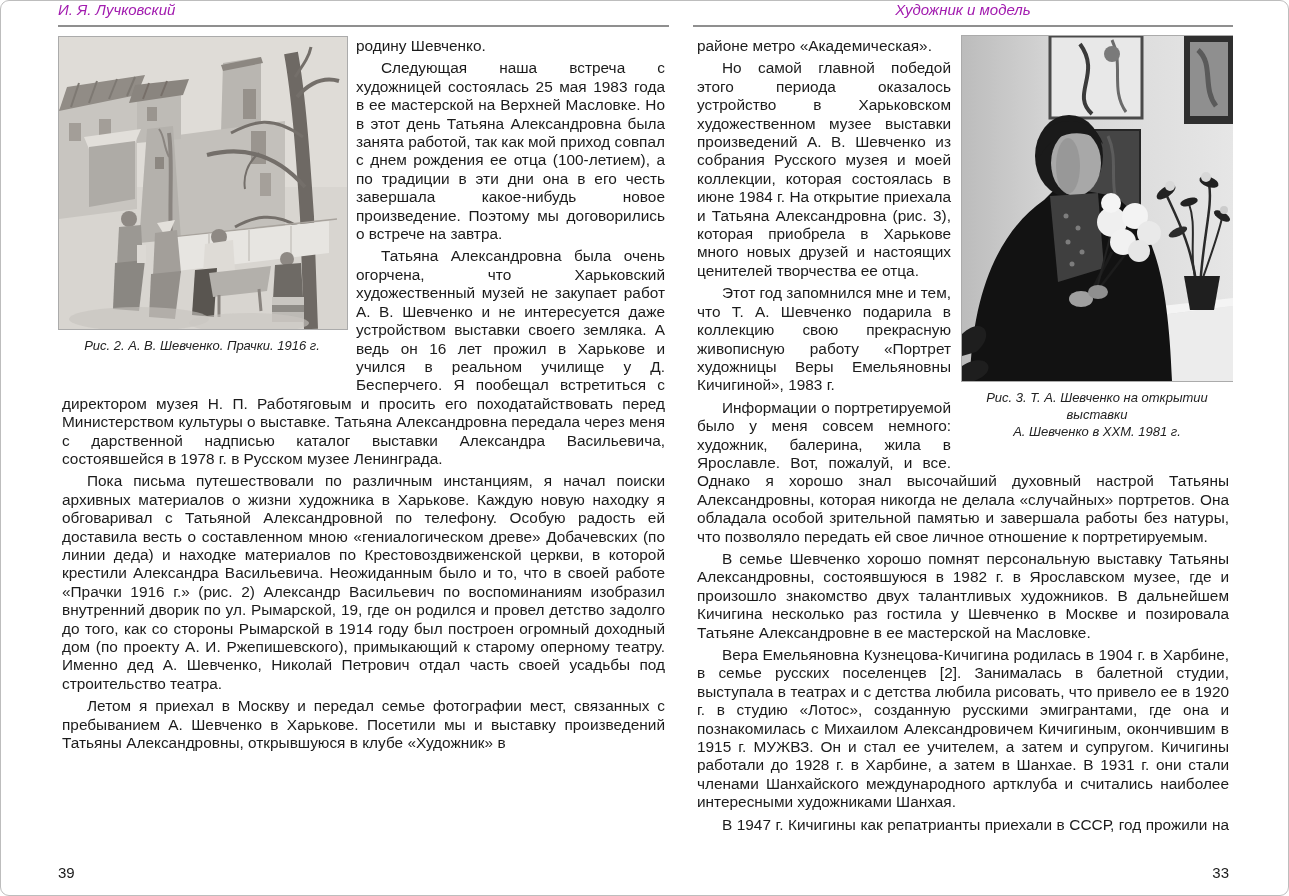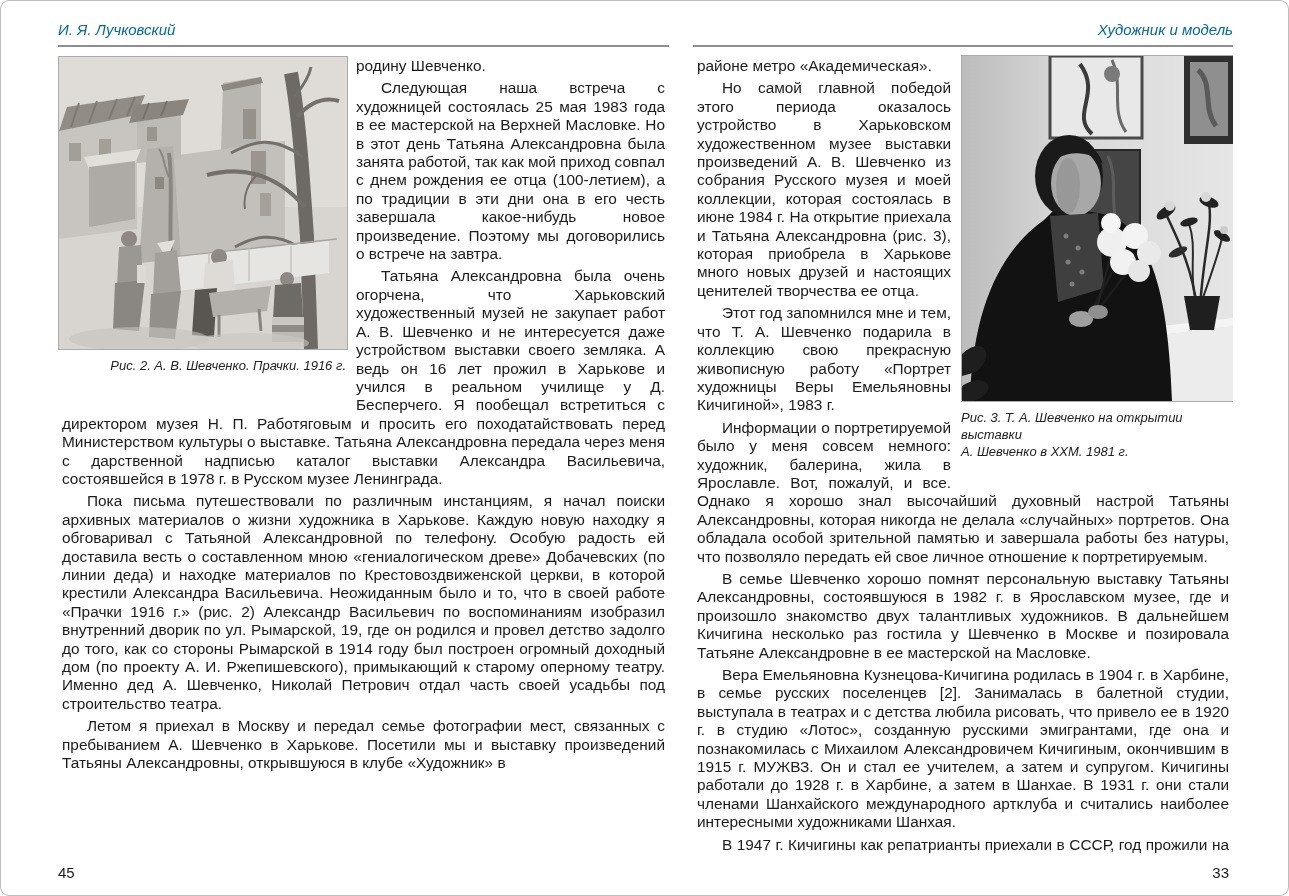--- a/index.html
+++ b/index.html
@@ -5,34 +5,34 @@
   html,body{margin:0;padding:0;background:#ffffff;}
   .spread{
     position:relative;width:1289px;height:896px;background:#ffffff;
     border:1px solid #bdbdbd;border-radius:9px;box-sizing:border-box;
     font-family:"Liberation Sans","DejaVu Sans",sans-serif;color:#1b1b1b;
     overflow:hidden;
   }
   .page{position:absolute;top:0;height:896px;}
   .page-left{left:57px;width:611px;}
   .page-right{left:692px;width:540px;}
-  .running-head{margin-top:20px;height:18px;font-style:italic;font-size:15px;color:#0369a1;}
-  .running-head.right{text-align:right;}
+  .running-head{height:18px;font-style:italic;font-size:15px;color:#a21caf;}
+  .running-head.right{text-align:center;}
   .rule{margin-top:6px;height:2px;background:#8f8f8f;}
   .body{margin-top:6px;height:804px;overflow:hidden;
         font-size:15.4px;line-height:18.4px;text-align:justify;
         hyphens:auto;-webkit-hyphens:auto;}
   .body p{margin:4px;text-indent:25px;}
   .body p.noindent{text-indent:0;}
   figure{margin:0;}
   .fig-left{float:left;width:288px;margin:3px 10px 38px 0;}
   .fig-right{float:right;width:272px;margin:2px 0 24px 10px;}
   .fig-left svg,.fig-right svg{display:block;border:1px solid #ababab;background:#e9e7e4;}
-  figcaption{margin-top:7px;font-style:italic;font-size:13px;line-height:17px;color:#222;text-align:right;}
-  .fig-right figcaption{text-align:left;}
+  figcaption{margin-top:7px;font-style:italic;font-size:13px;line-height:17px;color:#222;text-align:center;}
+  .fig-right figcaption{text-align:center;}
   .pageno{position:absolute;bottom:16px;font-size:15px;color:#1b1b1b;}
   .pageno.left{left:0;}
   .pageno.right{right:4px;}
 </style>
 </head>
 <body>
 
 <div class="spread">
 
   <section class="page page-left">
@@ -119,21 +119,21 @@
         <figcaption>Рис. 2. А. В. Шевченко. Прачки. 1916 г.</figcaption>
       </figure>
 
       <p class="noindent">родину Шевченко.</p>
       <p>Следующая наша встреча с художницей состоялась 25 мая 1983 года в ее мастерской на Верхней Масловке. Но в этот день Татьяна Александровна была занята работой, так как мой приход совпал с днем рождения ее отца (100-летием), а по традиции в эти дни она в его честь завершала какое-нибудь новое произведение. Поэтому мы договорились о встрече на завтра.</p>
       <p>Татьяна Александровна была очень огорчена, что Харьковский художественный музей не закупает работ А. В. Шевченко и не интересуется даже устройством выставки своего земляка. А ведь он 16 лет прожил в Харькове и учился в реальном училище у Д. Бесперчего. Я пообещал встретиться с директором музея Н. П. Работяговым и просить его походатайствовать перед Министерством культуры о выставке. Татьяна Александровна передала через меня с дарственной надписью каталог выставки Александра Васильевича, состоявшейся в 1978 г. в Русском музее Ленинграда.</p>
       <p>Пока письма путешествовали по различным инстанциям, я начал поиски архивных материалов о жизни художника в Харькове. Каждую новую находку я обговаривал с Татьяной Александровной по телефону. Особую радость ей доставила весть о составленном мною «гениалогическом древе» Добачевских (по линии деда) и находке материалов по Крестовоздвиженской церкви, в которой крестили Александра Васильевича. Неожиданным было и то, что в своей работе «Прачки 1916 г.» (рис. 2) Александр Васильевич по воспоминаниям изобразил внутренний дворик по ул. Рымарской, 19, где он родился и провел детство задолго до того, как со стороны Рымарской в 1914 году был построен огромный доходный дом (по проекту А. И. Ржепишевского), примыкающий к старому оперному театру. Именно дед А. Шевченко, Николай Петрович отдал часть своей усадьбы под строительство театра.</p>
       <p>Летом я приехал в Москву и передал семье фотографии мест, связанных с пребыванием А. Шевченко в Харькове. Посетили мы и выставку произведений Татьяны Александровны, открывшуюся в клубе «Художник» в</p>
     </div>
 
-    <div class="pageno left">45</div>
+    <div class="pageno left">39</div>
   </section>
 
   <section class="page page-right">
     <div class="running-head right">Художник и модель</div>
     <div class="rule"></div>
 
     <div class="body">
       <figure class="fig-right">
         <svg width="272" height="345" viewBox="0 0 272 345" role="img" aria-label="Черно-белая фотография: Т. А. Шевченко в темной одежде с букетом белых цветов в выставочном зале">
           <defs>

